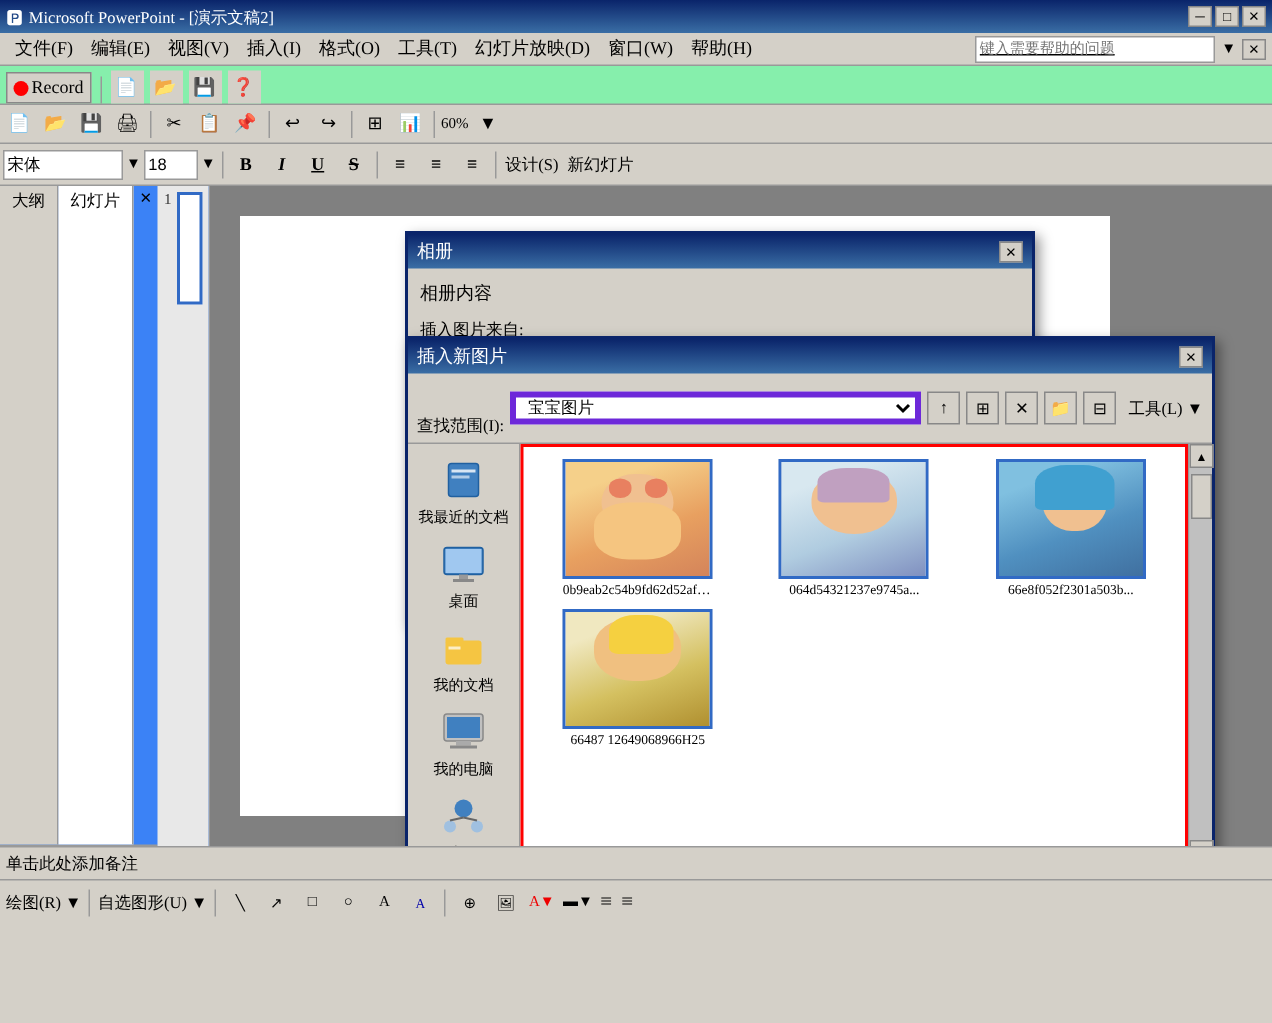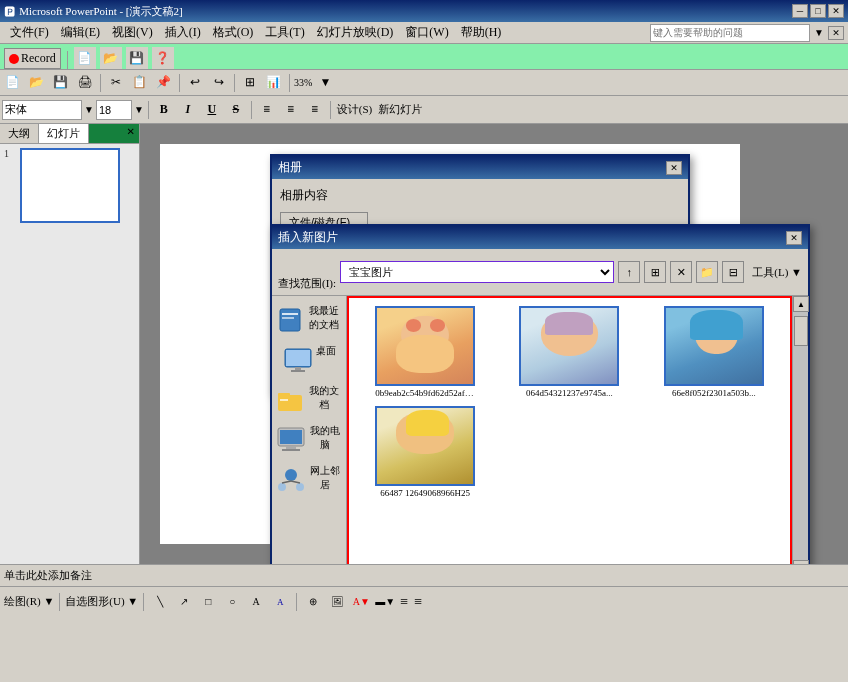--- a/index.html
+++ b/index.html
@@ -113,23 +113,23 @@
       display: flex; align-items: center; justify-content: center;
       cursor: pointer;
       font-size: 12px;
       font-weight: bold;
     }
 
     
     .left-panel {
       width: 140px;
       border-right: 1px solid #999;
-      background: #15803d;
-      display: flex;
-      flex-direction: column;
+      background: #3b82f6;
+      display: flex;
+      flex-direction: row;
     }
     .panel-tabs {
       display: flex;
       border-bottom: 1px solid #999;
     }
     .panel-tab {
       padding: 2px 8px;
       font-size: 11px;
       cursor: pointer;
       border-right: 1px solid #999;
@@ -239,21 +239,21 @@
       display: flex;
       align-items: center;
       padding: 4px 6px;
       gap: 4px;
       border-bottom: 1px solid #999;
     }
     .file-location-label { font-size: 11px; white-space: nowrap; margin-top: 23px; }
     .file-location-select {
       flex: 1;
       height: 22px;
-      border: 1px solid #6d28d9;
+      border: 4px solid #6d28d9;
       background: white;
       font-size: 11px;
       padding: 0 4px;
     }
     .file-tb-btn {
       width: 22px; height: 22px;
       background: #d4d0c8;
       border: 1px solid #888;
       display: flex; align-items: center; justify-content: center;
       cursor: pointer;
@@ -270,21 +270,22 @@
       background: #d4d0c8;
       border-right: 1px solid #999;
       display: flex;
       flex-direction: column;
       align-items: center;
       padding: 8px 4px;
       gap: 8px;
     }
     .sidebar-item {
       display: flex;
-      flex-direction: row;
+      flex-direction: column;
+      align-items: center;
       cursor: pointer;
       gap: 2px;
     }
     .sidebar-icon {
       width: 32px; height: 32px;
       display: flex; align-items: center; justify-content: center;
     }
     .sidebar-label { font-size: 10px; text-align: center; }
 
     
@@ -387,21 +388,21 @@
   <span class="menu-item">文件(F)</span>
   <span class="menu-item">编辑(E)</span>
   <span class="menu-item">视图(V)</span>
   <span class="menu-item">插入(I)</span>
   <span class="menu-item">格式(O)</span>
   <span class="menu-item">工具(T)</span>
   <span class="menu-item">幻灯片放映(D)</span>
   <span class="menu-item">窗口(W)</span>
   <span class="menu-item">帮助(H)</span>
   <span style="flex:1;"></span>
-  <input type="text" style="width: 160px; height: 18px; font-size: 10px; border: 1px solid rgb(153, 153, 153); padding: 0px 2px;" placeholder="键入需要帮助的问题">
+  <input type="text" style="width: 160px; height: 18px; font-size: 10px; border: 1px solid rgb(153, 153, 153); padding: 0px 2px; text-decoration: underline;" placeholder="键入需要帮助的问题">
   <span style="font-size:10px; margin:0 4px;">▼</span>
   <div class="title-btn">✕</div>
 </div>
 
 <div class="record-toolbar">
   <div class="record-btn">
     <div class="record-dot"></div>
     <span>Record</span>
   </div>
 
@@ -421,21 +422,21 @@
   <div class="tb-btn">✂</div>
   <div class="tb-btn">📋</div>
   <div class="tb-btn">📌</div>
   <div class="tb-sep"></div>
   <div class="tb-btn">↩</div>
   <div class="tb-btn">↪</div>
   <div class="tb-sep"></div>
   <div class="tb-btn">⊞</div>
   <div class="tb-btn">📊</div>
   <div class="tb-sep"></div>
-  <span style="font-size:10px;">33%</span>
+  <span style="font-size:10px;">60%</span>
   <div class="tb-btn">▼</div>
 </div>
 
 <div class="toolbar2">
   <input type="text" class="font-select" value="宋体" style="">
   <span style="font-size:10px;">▼</span>
   <input type="text" class="size-select" value="18" style="">
   <span style="font-size:10px;">▼</span>
   <div class="tb-sep"></div>
   <div class="fmt-btn" style="font-weight:bold; font-family:serif;">B</div>
@@ -471,20 +472,23 @@
     <div class="slide-canvas"></div>
 
     <div class="dialog-album">
       <div class="dialog-title">
         <span>相册</span>
         <div class="dialog-close">✕</div>
       </div>
       <div class="dialog-body">
         <div style="font-size:12px; margin-bottom:8px;">相册内容</div>
         <div class="dialog-row">
+          <span style="font-size:11px;">插入图片来自:</span>
+        </div>
+        <div class="dialog-row">
           <button class="dialog-btn">文件/磁盘(F)...</button>
         </div>
         <div class="dialog-row">
           <button class="dialog-btn">扫描仪/照相机(S)...</button>
         </div>
         <div style="display:flex; gap:8px; margin-top:8px;">
           <div>
             <div style="font-size:11px; margin-bottom:2px;">相册中的图片(R):</div>
             <div class="dialog-list"></div>
           </div>

